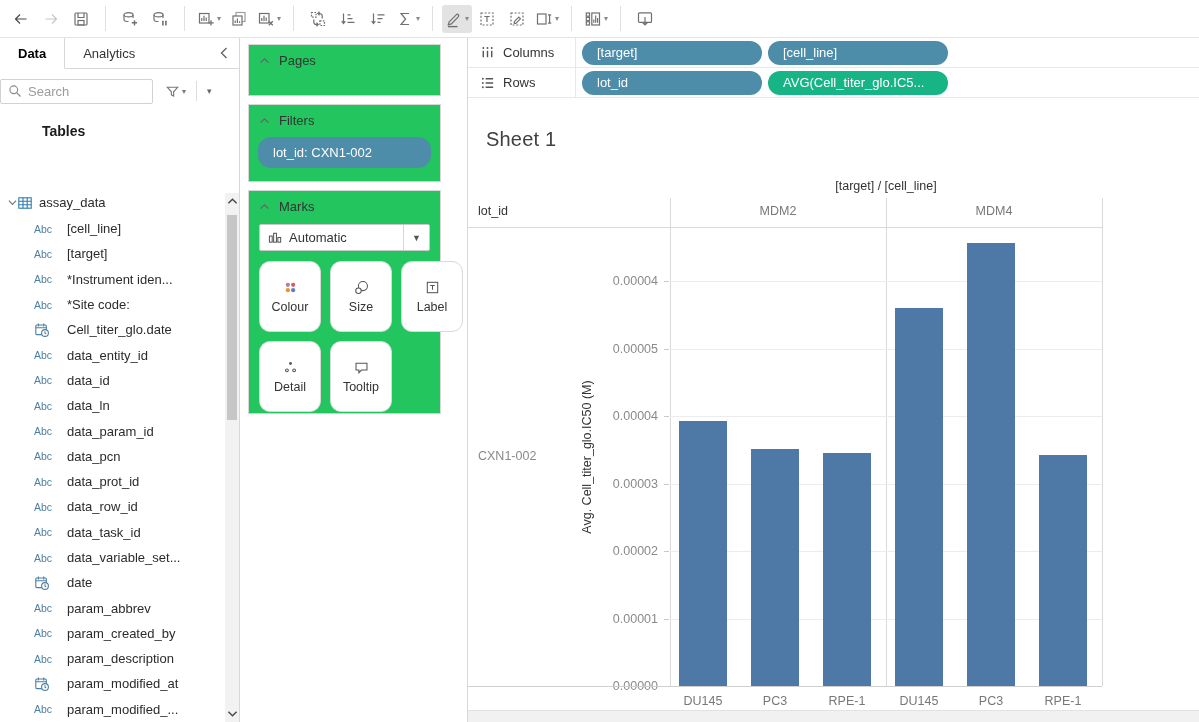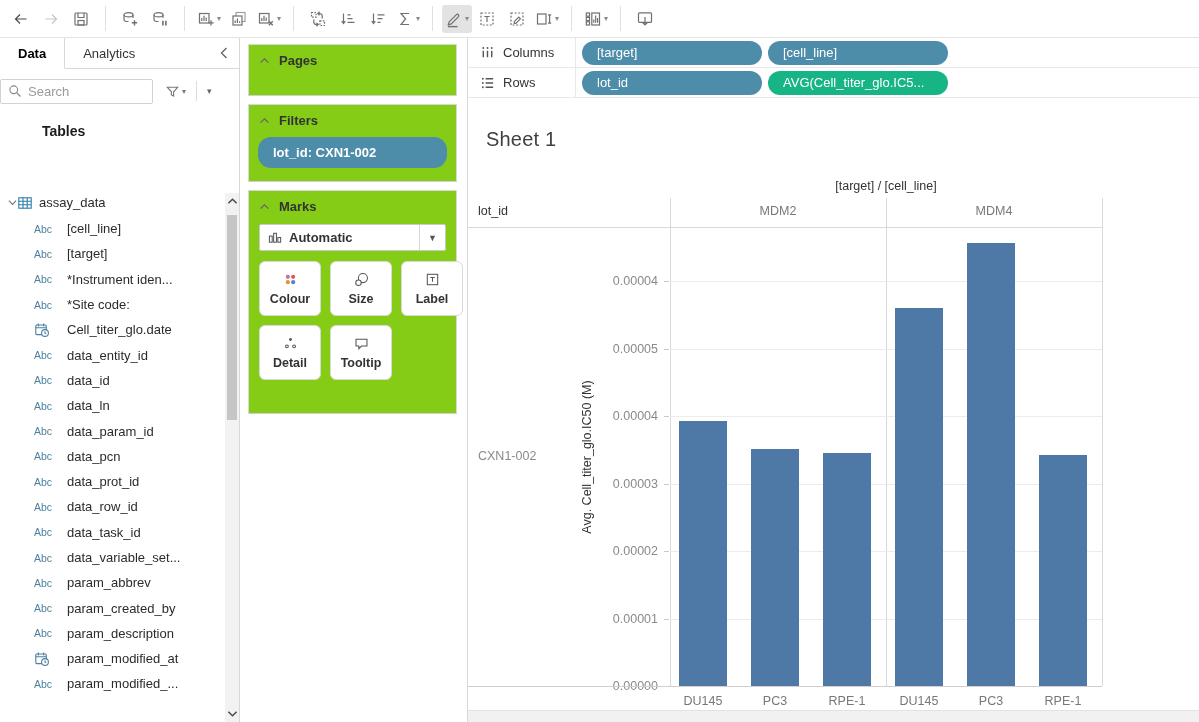--- a/index.html
+++ b/index.html
@@ -35,29 +35,29 @@
   .tbl-row { height:27px; display:flex; align-items:center; padding-left:8px; font-size:13px; color:#2b2b2b; cursor:pointer; }
   .field-row { height:25.3px; display:flex; align-items:center; gap:9px; padding-left:34px; font-size:13px; color:#2b2b2b; cursor:pointer; white-space:nowrap; }
   .abc { color:#4c7fa1; font-size:10.5px; width:24px; flex:none; }
   .fld-ico { width:24px; flex:none; display:flex; }
   .vscroll { position:absolute; right:0; top:155px; bottom:0; width:14px; background:#f2f2f2; }
   .vscroll .thumb { position:absolute; left:2px; right:2px; top:22px; height:205px; background:#c6c6c6; }
   .vscroll .arr { position:absolute; left:0; width:14px; height:16px; display:flex; align-items:center; justify-content:center; color:#4a4a4a; cursor:pointer; }
 
   
   .cards-panel { position:absolute; left:240px; top:38px; width:228px; height:684px; background:#fff; border-right:1px solid #d8d8d8; }
-  .card { position:absolute; left:8px; right:10px; border:1px solid #d8d8d8; border-bottom-color:#cfcfcf; background:#84cc16; border-radius:1px;font-weight:bold; }
+  .card { position:absolute; left:8px; right:26px; border:1px solid #d8d8d8; border-bottom-color:#cfcfcf; background:#22c55e; border-radius:1px; }
   .card-hdr { display:flex; align-items:center; gap:9px; padding:8px 10px 4px 10px; font-size:13px; color:#333; }
   .pill { height:31px; border-radius:13px; color:#fff; font-size:13px; display:flex; align-items:center; padding:0 15px; white-space:nowrap; overflow:hidden; cursor:pointer; }
   .marks-dd { margin:6px 10px 10px 10px; height:27px; border:1px solid #c9c9c9; border-radius:2px; display:flex; align-items:center; background:#fff; cursor:pointer; }
   .marks-dd .dd-ico { padding:0 6px 0 8px; color:#555; display:flex; }
   .marks-dd .dd-txt { font-size:13px; color:#333; flex:1; }
   .marks-dd .dd-caret { width:26px; align-self:stretch; border-left:1px solid #d6d6d6; display:flex; align-items:center; justify-content:center; color:#555; font-size:9px; }
   .marks-grid { display:grid; grid-template-columns:repeat(3,62px); gap:9px; margin:2px 10px; }
-  .mark-btn { height:55px; border:1px solid #d9d9d9; border-radius:6px; display:flex; flex-direction:column; align-items:center; justify-content:center; gap:4px; font-size:12.5px; color:#333; background:#fff; cursor:pointer; }
+  .mark-btn { height:71px; border:1px solid #d9d9d9; border-radius:11px; display:flex; flex-direction:column; align-items:center; justify-content:center; gap:4px; font-size:12.5px; color:#333; background:#fff; cursor:pointer; }
   .chev { color:#666; display:flex; }
 
   
   .main { position:absolute; left:468px; top:38px; width:731px; height:684px; background:#fff; }
   .shelf { height:30px; display:flex; align-items:center; border-bottom:1px solid #e8e8e8; background:#fff; }
   .shelf-label { width:108px; height:100%; display:flex; align-items:center; gap:8px; padding-left:12px; font-size:13px; color:#333; border-right:1px solid #e8e8e8; }
   .shelf-pills { display:flex; gap:6px; padding-left:6px; }
   .shelf .pill { width:180px; height:24px; }
 
   
@@ -327,20 +327,31 @@
         <span class="abc">Abc</span>
         <span>data_row_id</span>
       </div>
       <div class="field-row">
         <span class="abc">Abc</span>
         <span>data_task_id</span>
       </div>
       <div class="field-row">
         <span class="abc">Abc</span>
         <span>data_variable_set...</span>
+      </div>
+      <div class="field-row">
+        <span class="fld-ico">
+          <svg width="16" height="16" viewBox="0 0 16 16" fill="none" stroke="#4c7fa1" stroke-width="1.1">
+            <rect x="1.8" y="3" width="10.5" height="9.6" rx="1"></rect>
+            <path d="M1.8 5.8h10.5M4.4 1.6v2.8M9.7 1.6v2.8"></path>
+            <circle cx="11" cy="11" r="3.4" fill="#fff"></circle>
+            <path d="M11 9.3v1.8l1.2.8"></path>
+          </svg>
+        </span>
+        <span>date</span>
       </div>
       <div class="field-row">
         <span class="abc">Abc</span>
         <span>param_abbrev</span>
       </div>
       <div class="field-row">
         <span class="abc">Abc</span>
         <span>param_created_by</span>
       </div>
       <div class="field-row">

